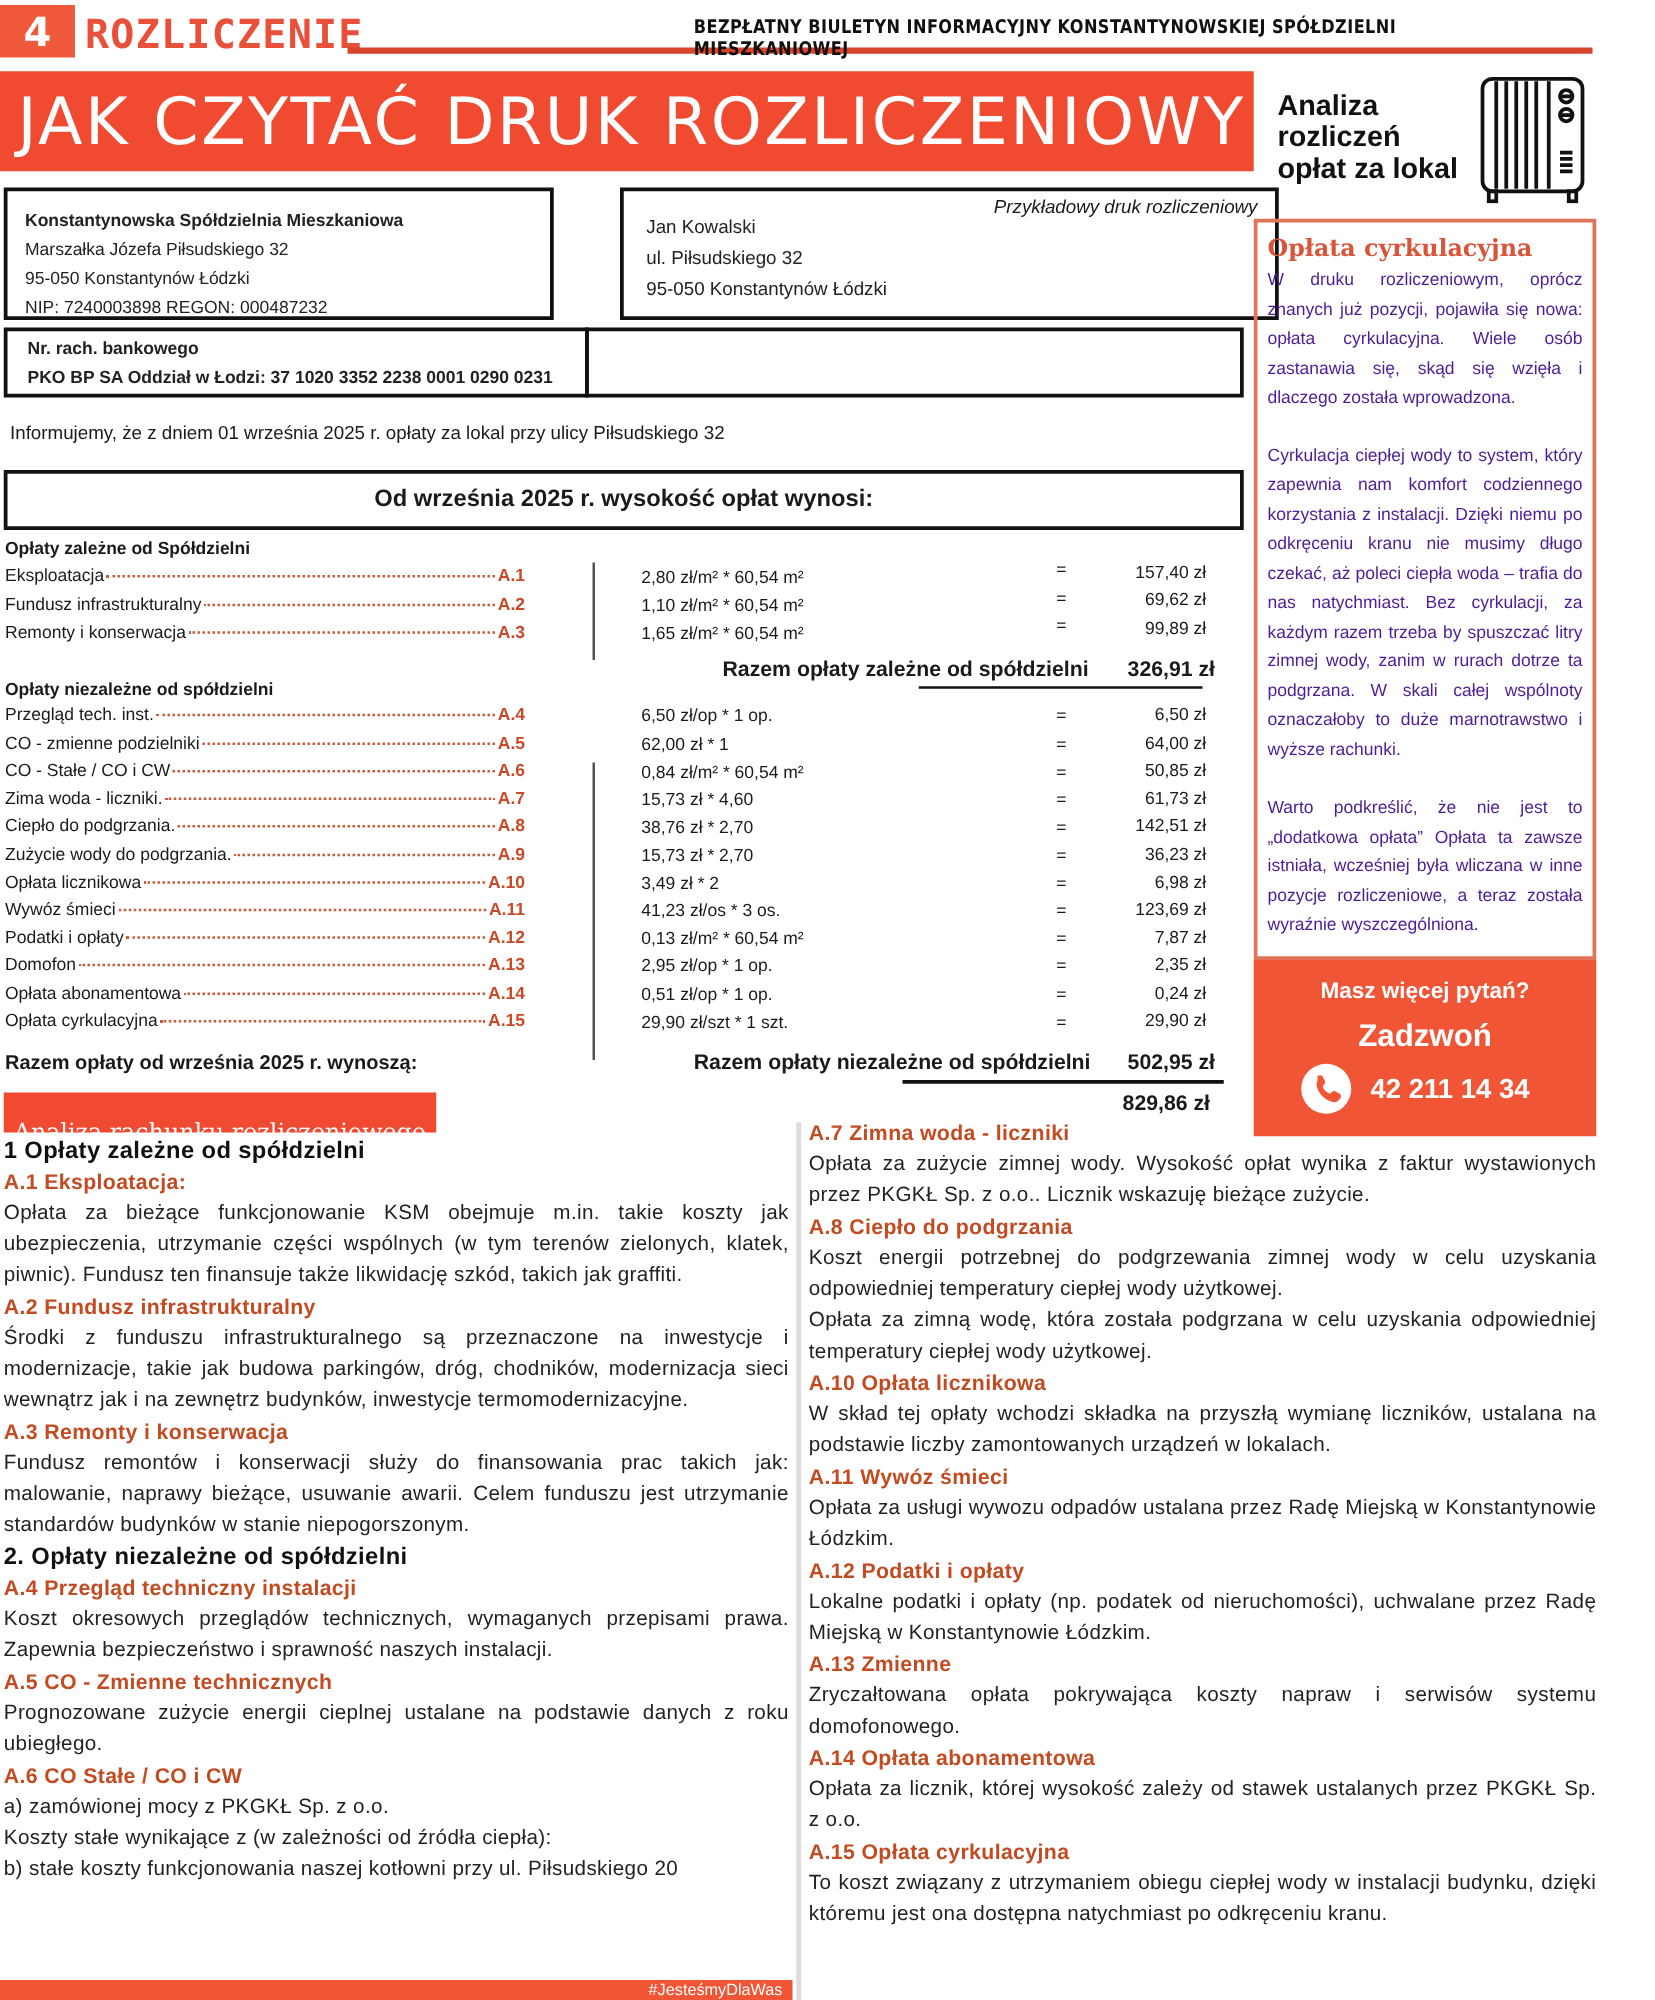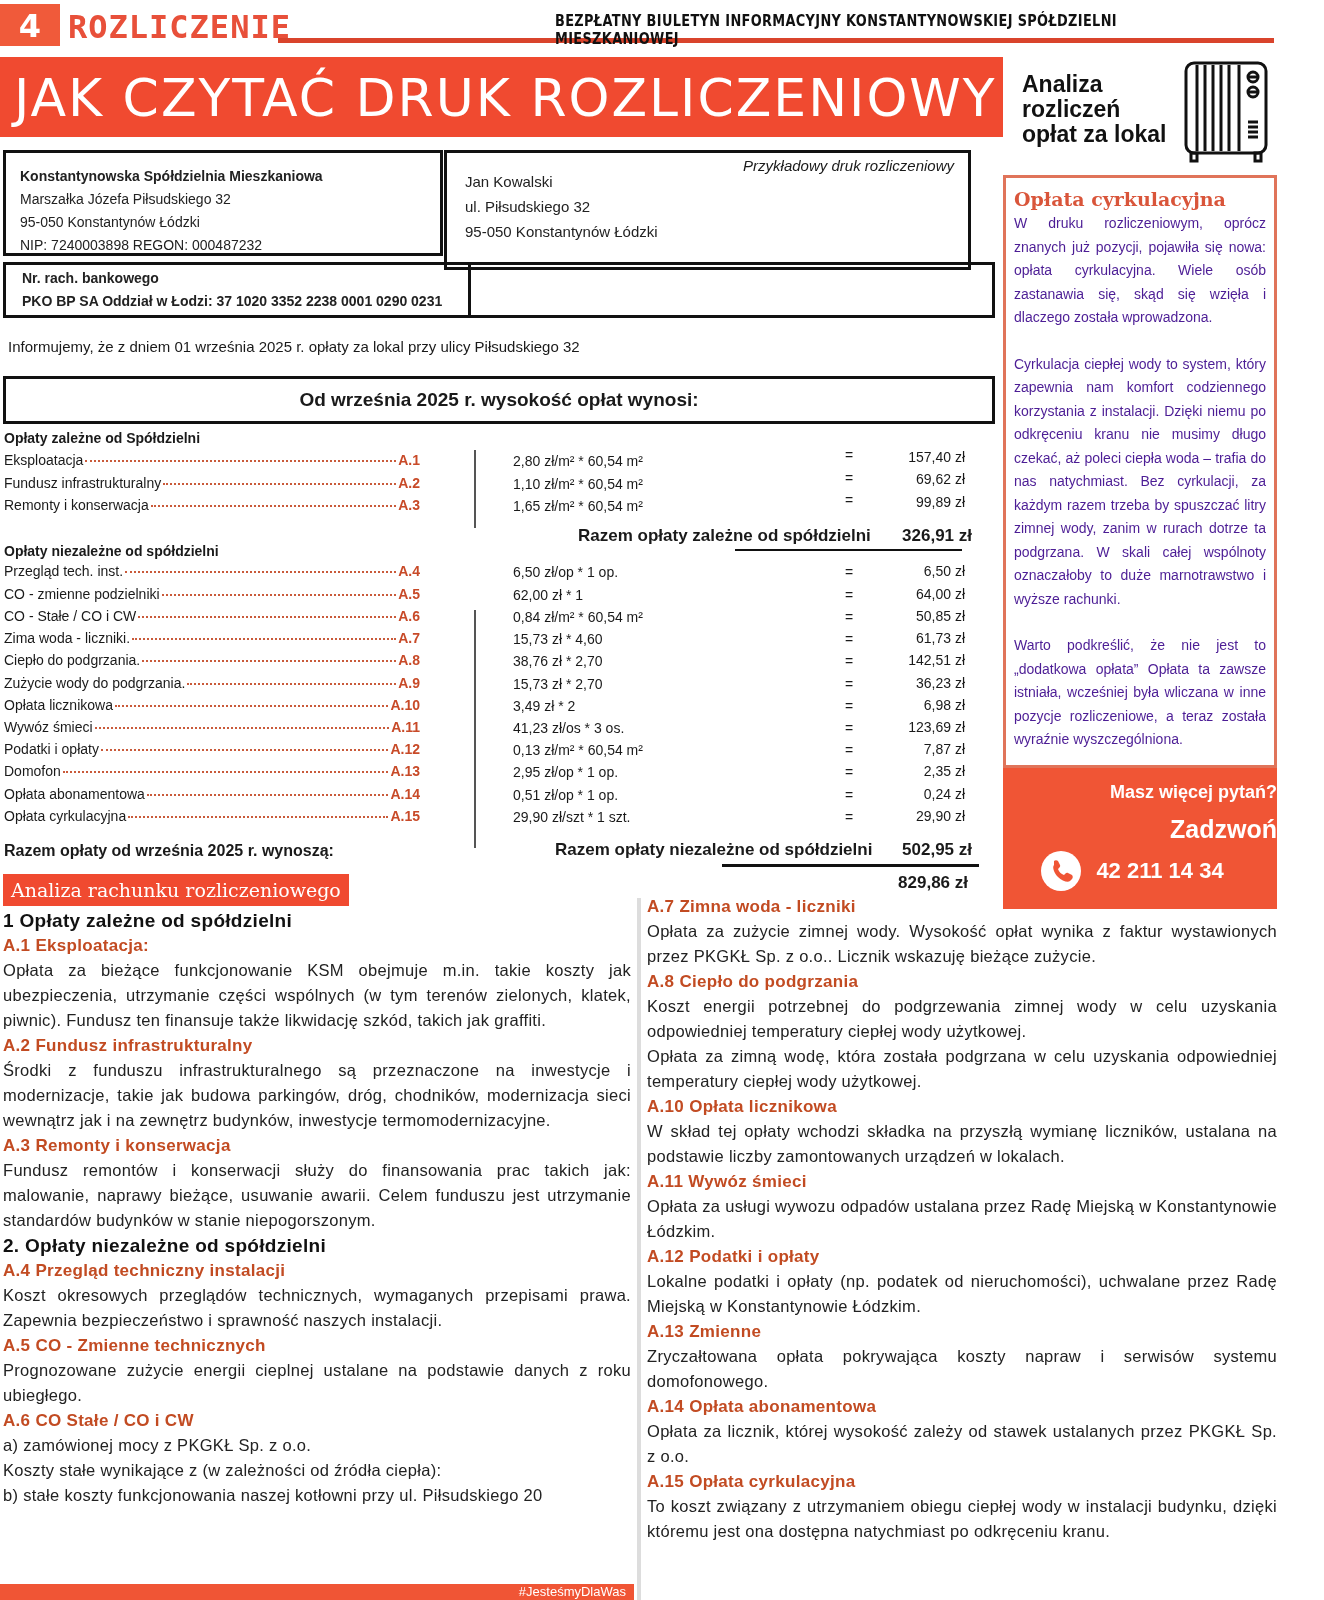--- a/index.html
+++ b/index.html
@@ -17,22 +17,22 @@
 .row{position:absolute;left:4px;width:416px;font-size:14px;height:20px;display:flex;align-items:baseline;white-space:nowrap}
 .row .dots{flex:1;border-bottom:2px dotted #c95a3a;margin:0 2px;transform:translateY(-3px)}
 .row .code{color:#c84a28;font-weight:bold}
 .calc{position:absolute;left:513px;font-size:14px;white-space:nowrap}
 .eq{position:absolute;left:845px;font-size:14px}
 .amt{position:absolute;right:359px;font-size:14px;text-align:center;white-space:nowrap}
 .vline{position:absolute;left:474px;width:2px;background:#555}
 .sidebar{left:1003px;top:175px;width:274px;height:593px;border:3px solid #e0745a;padding:10px 8px 0 8px}
 .sidebar h3{font-family:"DejaVu Serif",serif;color:#d9553a;font-size:19px;font-weight:bold;margin-bottom:2px}
 .sidebar p{font-size:14px;line-height:23.5px;text-align:justify;color:#4c1d95;margin-bottom:23px}
-.cta{left:1003px;top:768px;width:274px;height:141px;background:#f05535;color:#fff;text-align:right}
-.analysis-tag{left:3px;top:874px;height:32px;background:#f04a30;color:#fff;font-family:"DejaVu Serif",serif;font-size:19px;padding:0 8px;line-height:32px}
+.cta{left:1003px;top:768px;width:274px;height:141px;background:#f05535;color:#fff;text-align:center}
+.analysis-tag{left:3px;top:874px;height:32px;background:#f04a30;color:#fff;font-family:"DejaVu Serif",serif;font-size:19px;padding:16px 8px;line-height:32px}
 .col{font-size:16.5px;line-height:25px;text-align:justify;color:#222;letter-spacing:.3px}
 .col h4{font-size:17px;font-weight:bold;color:#c24b22;letter-spacing:.3px}
 .col h2{font-size:19px;font-weight:bold;color:#111;letter-spacing:.3px}
 .col p{margin:0}
 .footer-bar{left:0;top:1584px;width:634px;height:16px;background:#f05535;color:#fff;font-size:13px;text-align:right;padding-right:8px;line-height:16px}
 .col-divider{left:637px;top:898px;width:4px;height:702px;background:#ddd}
 </style>
 </head>
 <body>
 
@@ -65,21 +65,21 @@
   <rect x="8" y="93" width="6" height="8"></rect>
     <rect x="72" y="93" width="6" height="8"></rect>
 </svg>
 
 <div class="abs bill-box" style="left:3px;top:150px;width:440px;height:106px;padding:12px 14px">
   <div class="cell" style="font-weight:bold">Konstantynowska Spółdzielnia Mieszkaniowa</div>
   <div class="cell">Marszałka Józefa Piłsudskiego 32</div>
   <div class="cell">95-050 Konstantynów Łódzki</div>
   <div class="cell">NIP: 7240003898 REGON: 000487232</div>
 </div>
-<div class="abs bill-box" style="left:444px;top:150px;width:527px;height:120px;padding:14px 18px">
+<div class="abs bill-box" style="left:496px;top:150px;width:527px;height:106px;padding:14px 18px">
   <div class="abs" style="right:14px;top:4px;font-size:15px;font-style:italic">Przykładowy druk rozliczeniowy</div>
   <div class="cell" style="font-size:15px;line-height:25px;margin-top:2px">Jan Kowalski</div>
   <div class="cell" style="font-size:15px;line-height:25px">ul. Piłsudskiego 32</div>
   <div class="cell" style="font-size:15px;line-height:25px">95-050 Konstantynów Łódzki</div>
 </div>
 <div class="abs bill-box" style="left:3px;top:262px;width:468px;height:56px;padding:2px 16px">
   <div class="cell" style="font-weight:bold">Nr. rach. bankowego</div>
   <div class="cell" style="font-weight:bold">PKO BP SA Oddział w Łodzi: 37 1020 3352 2238 0001 0290 0231</div>
 </div>
 <div class="abs bill-box" style="left:468px;top:262px;width:527px;height:56px"></div>

